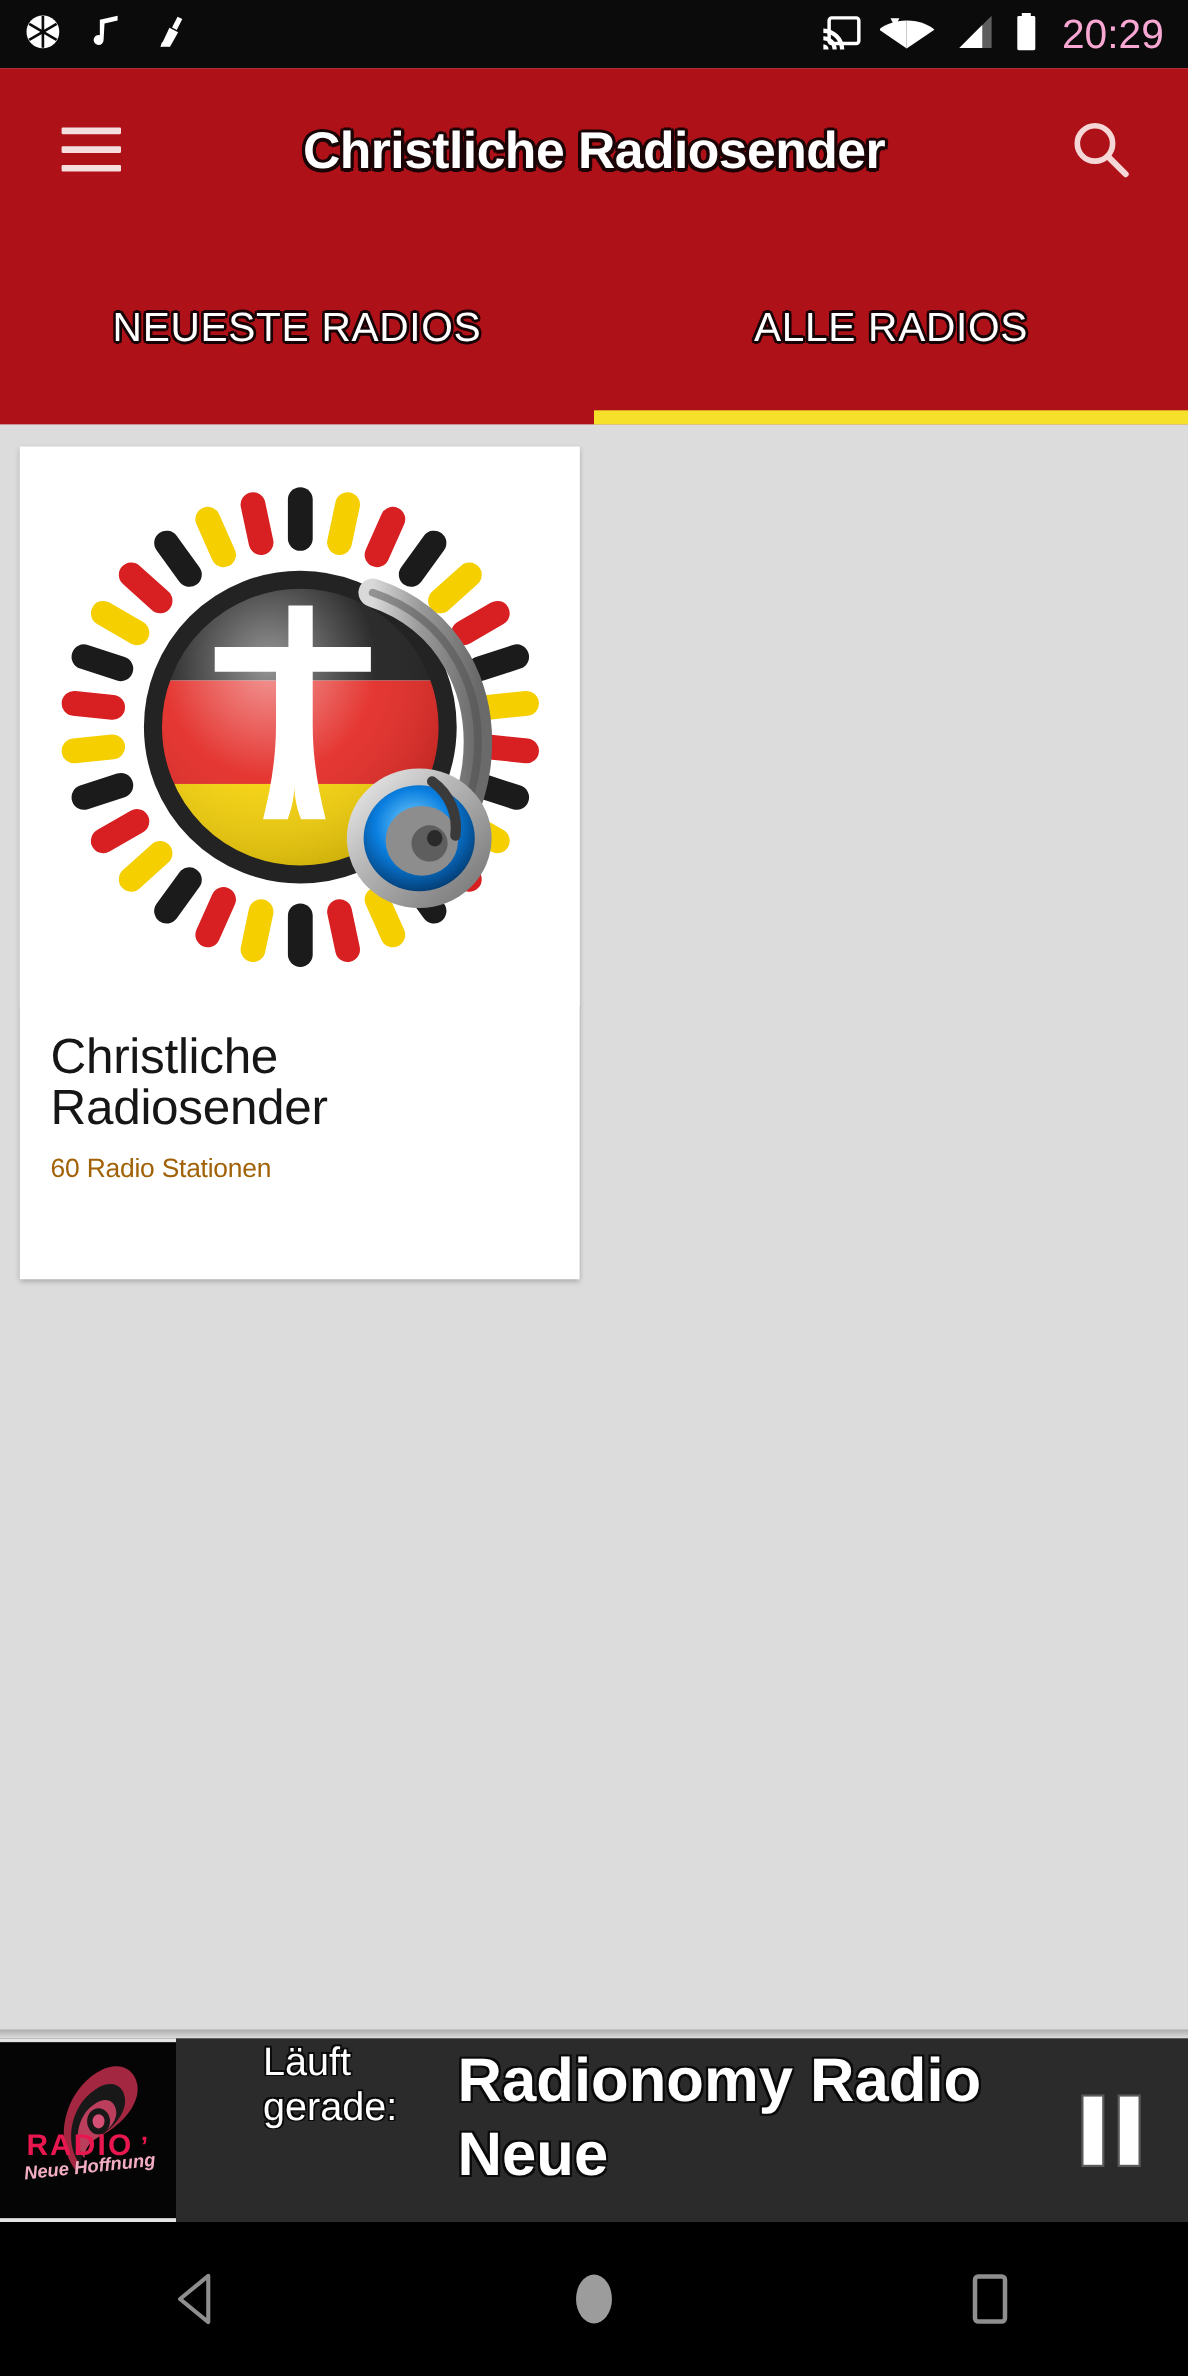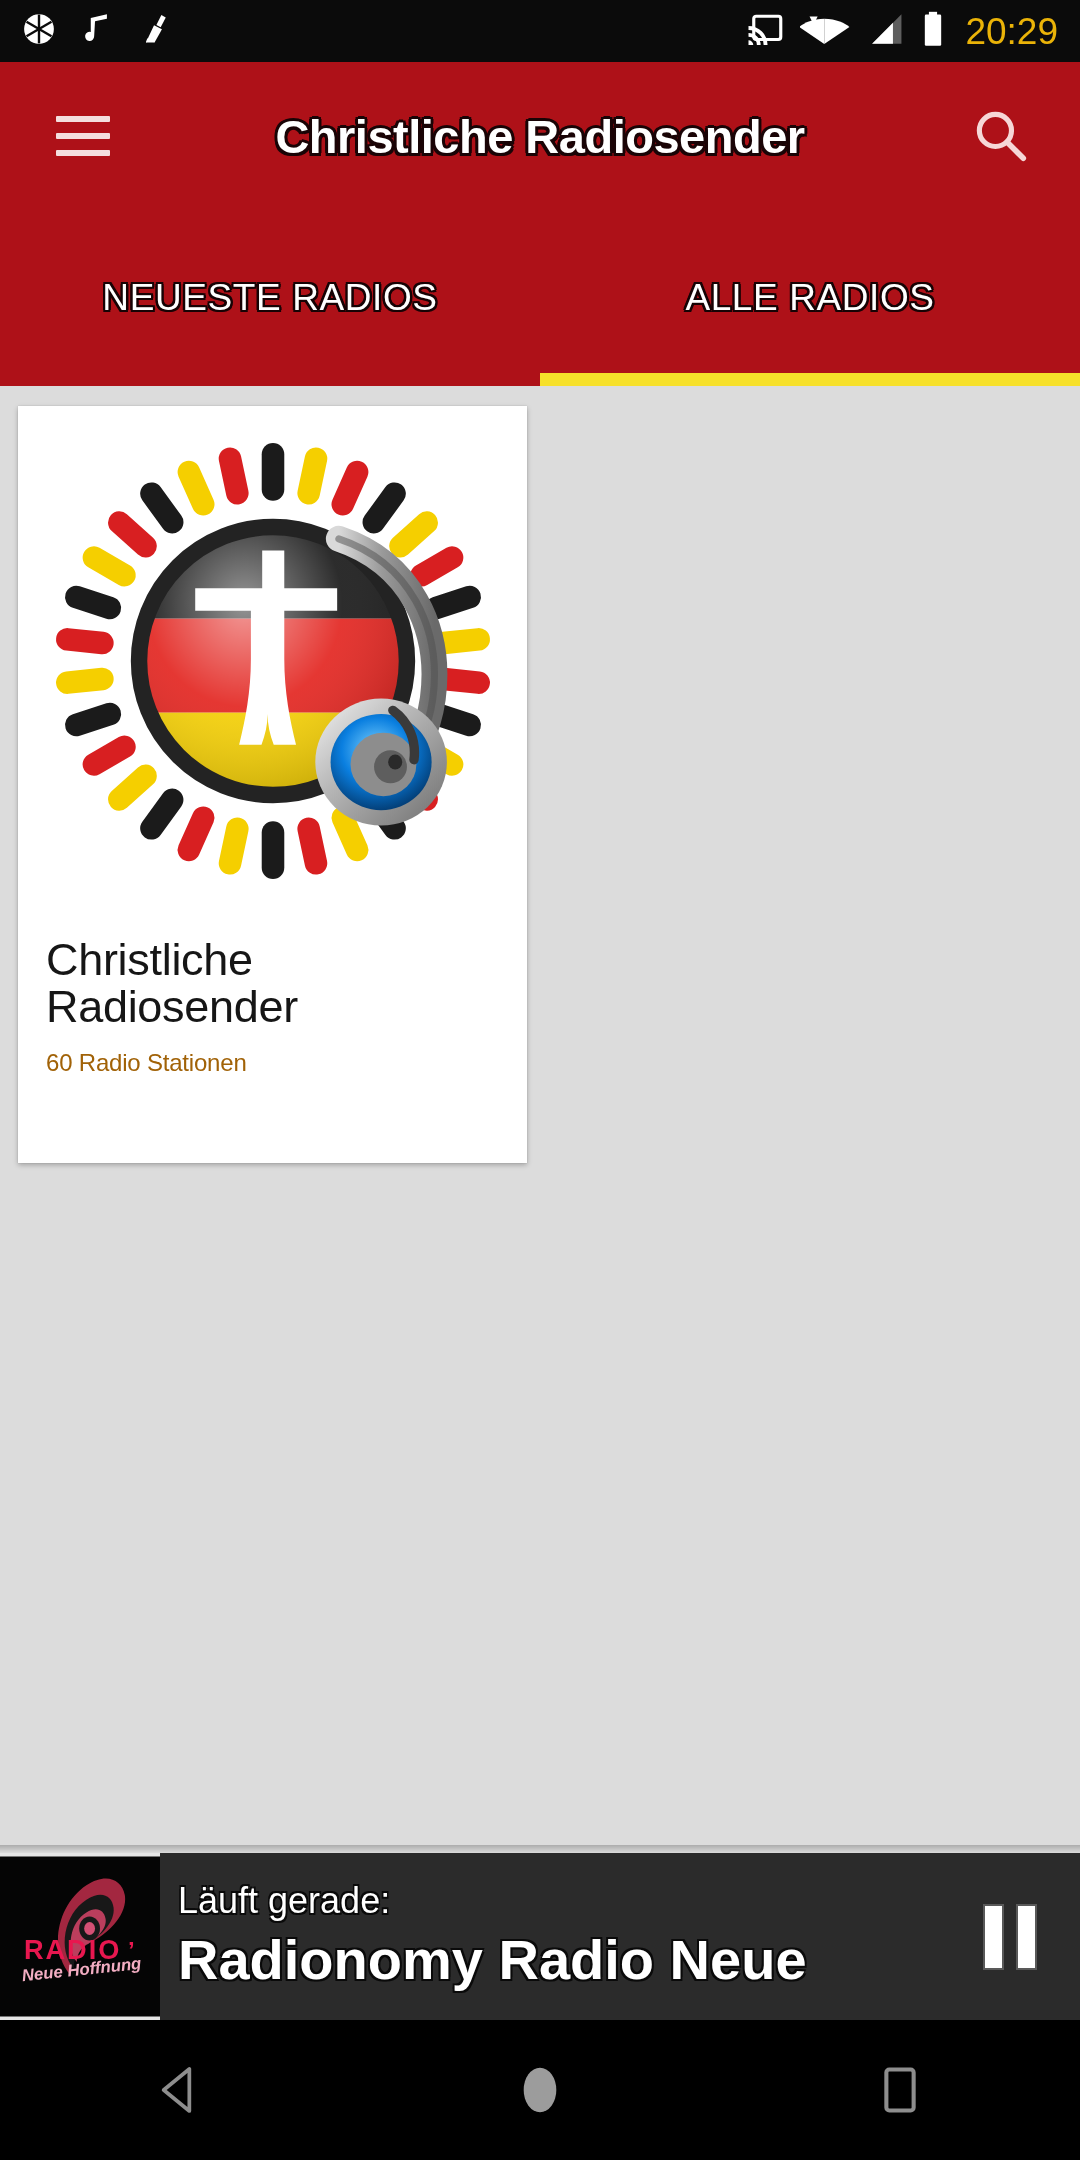--- a/index.html
+++ b/index.html
@@ -13,21 +13,21 @@
 
   
   .statusbar {
     position:absolute; top:0; left:0; width:1080px; height:62px;
     background:#0b0b0b; display:flex; align-items:center;
     padding:0 22px;
   }
   .sb-left { display:flex; align-items:center; gap:26px; }
   .sb-right { margin-left:auto; display:flex; align-items:center; gap:17px; }
   .sb-clock {
-    color:#eab308; font-size:37px; font-weight:400; letter-spacing:0px;
+    color:#f9a8d4; font-size:37px; font-weight:400; letter-spacing:0px;
     margin-left:4px; line-height:1;
   }
 
   
   .appbar {
     position:absolute; top:62px; left:0; width:1080px; height:148px;
     background:#ae1118; display:flex; align-items:center;
   }
   .hamburger {
     margin-left:56px; width:54px; height:40px;
@@ -107,22 +107,23 @@
   }
   .player {
     position:absolute; top:1853px; left:0; width:1080px; height:167px;
     background:#2b2b2b; display:flex; align-items:stretch;
   }
   .player-thumb {
     width:160px; height:167px; background:#e5e5e5; position:relative; flex:none;
     overflow:hidden;
   }
   .player-info {
-    flex:1 1 auto; display:flex; flex-direction:column; justify-content:center;
-    padding-left:18px;
+    flex:1 1 auto; display:flex; justify-content:center;
+    padding-left:40px;
+    margin-left:39px;
   }
   .player-now {
     color:#fff; font-size:36px; font-weight:400; line-height:1.15;
     text-shadow:-1.6px -1.6px 0 #0a0a0a, 1.6px -1.6px 0 #0a0a0a,
                 -1.6px 1.6px 0 #0a0a0a, 1.6px 1.6px 0 #0a0a0a;
   }
   .player-track {
     color:#fff; font-size:56px; font-weight:bold; line-height:1.2; margin-top:4px;
     text-shadow:-2px -2px 0 #0a0a0a, 2px -2px 0 #0a0a0a,
                 -2px 2px 0 #0a0a0a, 2px 2px 0 #0a0a0a;

